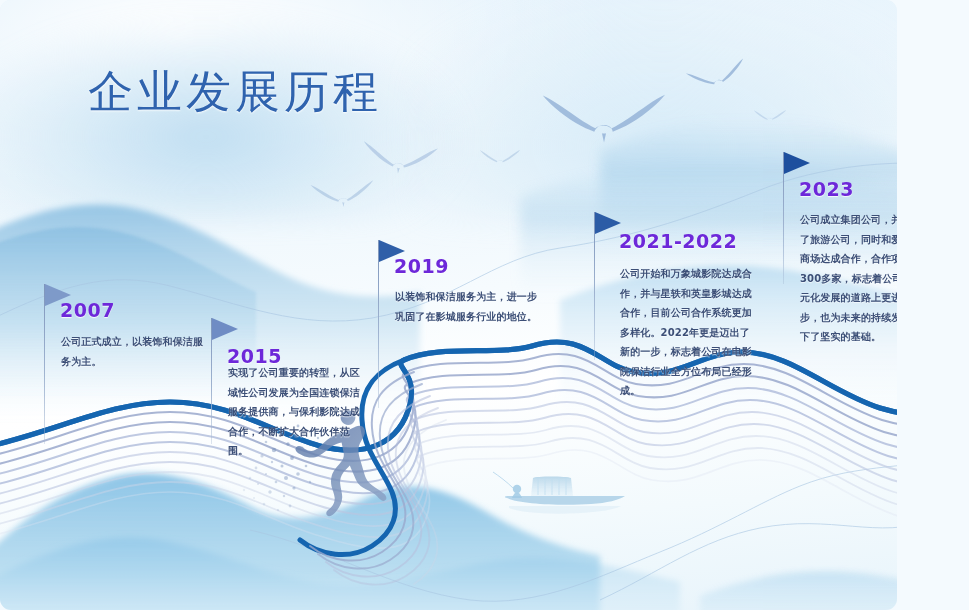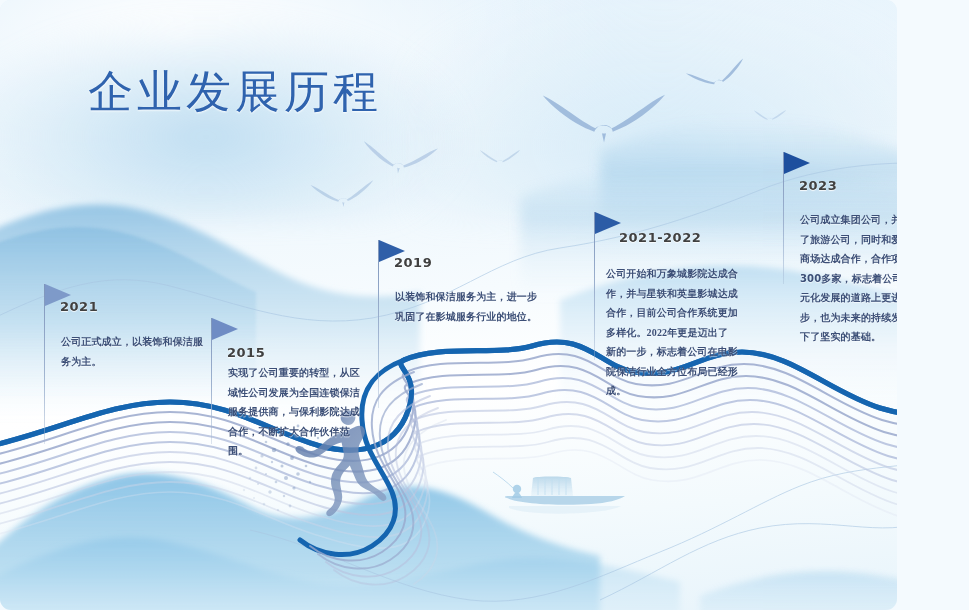--- a/index.html
+++ b/index.html
@@ -59,21 +59,21 @@
     background:linear-gradient(180deg,#7e95bb 0%, #9fb3d0 55%, rgba(160,180,208,.35) 100%);
   }
   .flag {
     position:absolute; left:1px; top:0;
     width:0; height:0;
     border-top:11px solid transparent;
     border-bottom:11px solid transparent;
   }
   .year {
     position:absolute;
-    font-size:13px; font-weight:700; color:#404040;
+    font-size:19px; font-weight:700; color:#6d28d9;
     font-family:"DejaVu Sans","Liberation Sans",sans-serif;
     letter-spacing:.5px; white-space:nowrap;
     text-shadow:0 1px 1px rgba(255,255,255,.85);
   }
   .desc {
     position:absolute;
     font-size:10px; line-height:1.95; color:#3c4f77; font-weight:700;
     font-family:"DejaVu Sans","Liberation Sans",sans-serif;
     letter-spacing:.15px;
     text-shadow:0 1px 1px rgba(255,255,255,.7);
@@ -95,21 +95,21 @@
   #ms-2019 { left:378px; top:240px; }
   #ms-2019 .flagpole { height:168px; }
   #ms-2019 .flag { border-left:26px solid #2f5fa8; }
   #ms-2019 .year { left:16px; top:15px; }
   #ms-2019 .desc { left:17px; top:47px; width:152px; }
 
   #ms-2021 { left:594px; top:212px; }
   #ms-2021 .flagpole { height:148px; }
   #ms-2021 .flag { border-left:26px solid #2c5ca6; }
   #ms-2021 .year { left:16px; top:18px;margin-left:9px; }
-  #ms-2021 .desc { left:12px; top:52px; width:132px;font-family:Liberation Serif, serif; }
+  #ms-2021 .desc { left:26px; top:52px; width:132px; }
 
   #ms-2023 { left:783px; top:152px; }
   #ms-2023 .flagpole { height:132px; }
   #ms-2023 .flag { border-left:26px solid #1d4f9e; }
   #ms-2023 .year { left:16px; top:26px; }
   #ms-2023 .desc { left:17px; top:58px; width:128px; }
 </style>
 </head>
 <body>
 
@@ -396,21 +396,21 @@
 
       <path d="M4,38 C18,44 58,45 88,42 C100,41 110,39 116,36 L4,36 Z" fill="#bedbef" opacity=".3"></path>
     </g>
   </svg>
 
   <div class="title">企业发展历程</div>
 
   <div class="milestone" id="ms-2012">
     <div class="flagpole"></div>
     <div class="flag"></div>
-    <div class="year">2021</div>
+    <div class="year">2007</div>
     <div class="desc">公司正式成立，以装饰和保洁服务为主。</div>
   </div>
 
   <div class="milestone" id="ms-2015">
     <div class="flagpole"></div>
     <div class="flag"></div>
     <div class="year">2015</div>
     <div class="desc">实现了公司重要的转型，从区域性公司发展为全国连锁保洁服务提供商，与保利影院达成合作，不断扩大合作伙伴范围。</div>
   </div>
 

